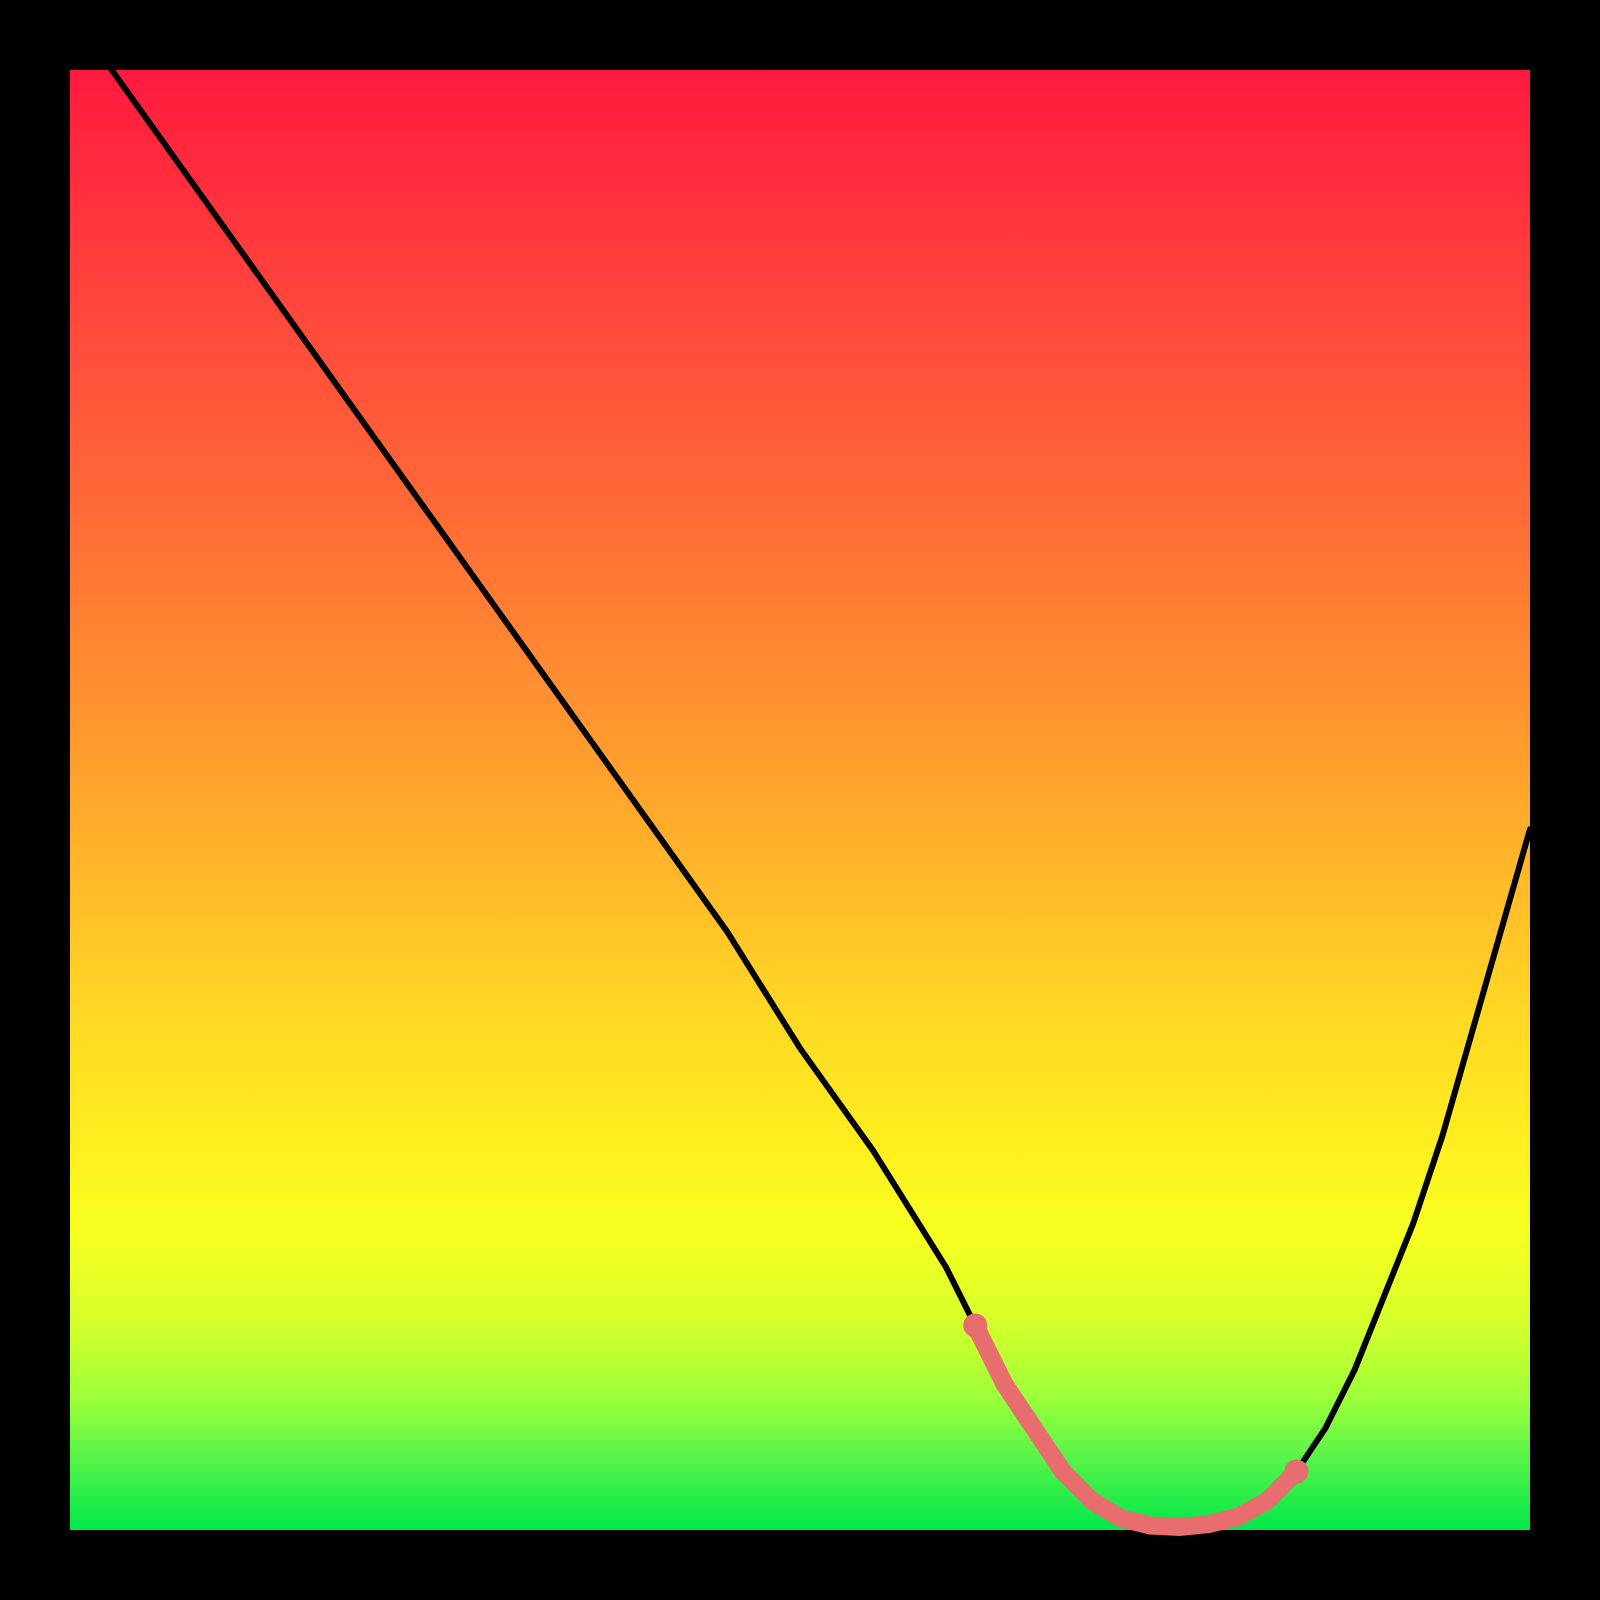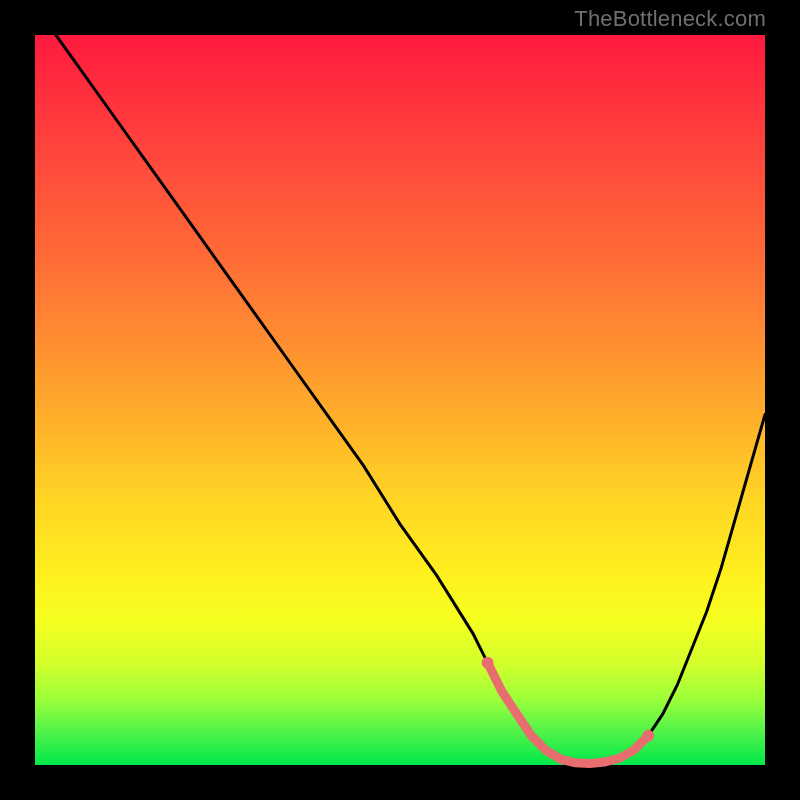--- a/index.html
+++ b/index.html
@@ -60,21 +60,20 @@
     height: 730px;
     overflow: visible;
   }
 </style>
 </head>
 <body>
 
 <div class="frame">
   <div class="plot-area"></div>
 
-  <div class="attribution">TheBottleneck.com</div>
 
   <svg class="curve" viewBox="0 0 730 730" preserveAspectRatio="none">
     <path id="main-curve" fill="none" stroke="#000" stroke-width="3" stroke-linecap="round" d="M0.0 -29.2 L36.5 21.9 L73.0 73.0 L109.5 124.1 L146.0 175.2 L182.5 226.3 L219.0 277.4 L255.5 328.5 L292.0 379.6 L328.5 430.7 L365.0 489.1 L401.5 540.2 L438.0 598.6 L452.6 627.8 L467.2 657.0 L481.8 678.9 L496.4 700.8 L511.0 715.4 L525.6 724.2 L540.2 727.8 L554.8 728.5 L569.4 727.1 L584.0 723.4 L598.6 715.4 L613.2 700.8 L627.8 678.9 L642.4 649.7 L657.0 613.2 L671.6 576.7 L686.2 532.9 L700.8 481.8 L715.4 430.7 L730.0 379.6"></path>
     <path id="min-band" fill="none" stroke="#e86d6e" stroke-width="9" stroke-linecap="round" d="M452.6 627.8 L467.2 657.0 L481.8 678.9 L496.4 700.8 L511.0 715.4 L525.6 724.2 L540.2 727.8 L554.8 728.5 L569.4 727.1 L584.0 723.4 L598.6 715.4 L613.2 700.8"></path>
     <circle id="min-dot-left" r="6" fill="#e86d6e" cx="452.6" cy="627.8"></circle>
     <circle id="min-dot-right" r="6" fill="#e86d6e" cx="613.2" cy="700.8"></circle>
   </svg>
 </div>
 
 </body></html>

